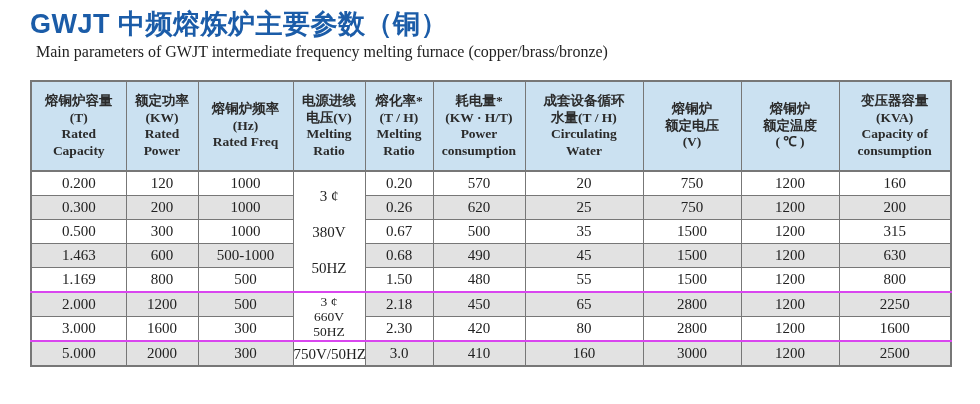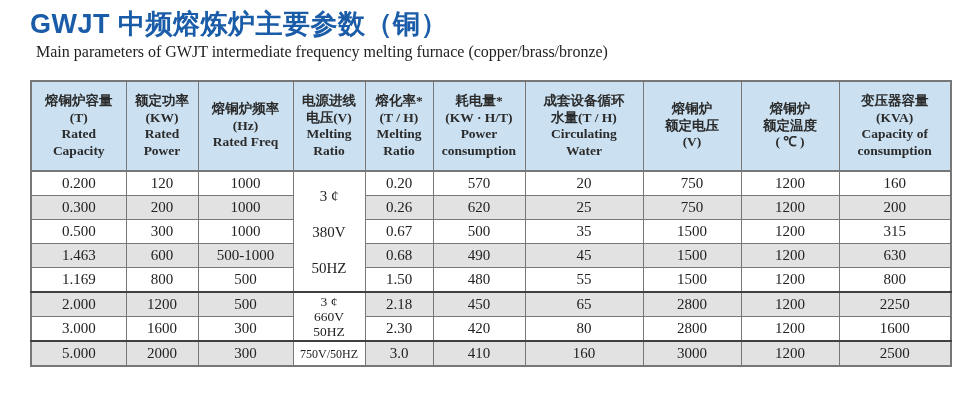--- a/index.html
+++ b/index.html
@@ -59,30 +59,30 @@
     font-family: "Liberation Serif", serif;
     font-size: 15px;
     color: #222222;
     height: 23px;
     background: #ffffff;
   }
   table.params tbody tr:nth-child(even) td:not(.power-cell) {
     background: #e2e2e2;
   }
   table.params tbody tr.group-start td {
-    border-top: 2px solid #404040;
+    border-top: 2px solid #d946ef;
   }
   td.power-cell {
     background: #ffffff;
     font-size: 15px;
   }
   td.power-cell.pg-0 div { line-height: 36px; }
   td.power-cell.pg-1 { font-size: 13.5px; }
   td.power-cell.pg-1 div { line-height: 15px; }
-  td.power-cell.pg-2 { font-size: 12px; }
+  td.power-cell.pg-2 { font-size: 15px; }
   td.power-cell.pg-2 div { line-height: 14px; }
 </style>
 </head>
 <body>
 
 <h1 class="page-title">GWJT 中频熔炼炉主要参数（铜）</h1>
 <div class="page-subtitle">Main parameters of GWJT intermediate frequency melting furnace (copper/brass/bronze)</div>
 
 <table class="params">
   <colgroup>

